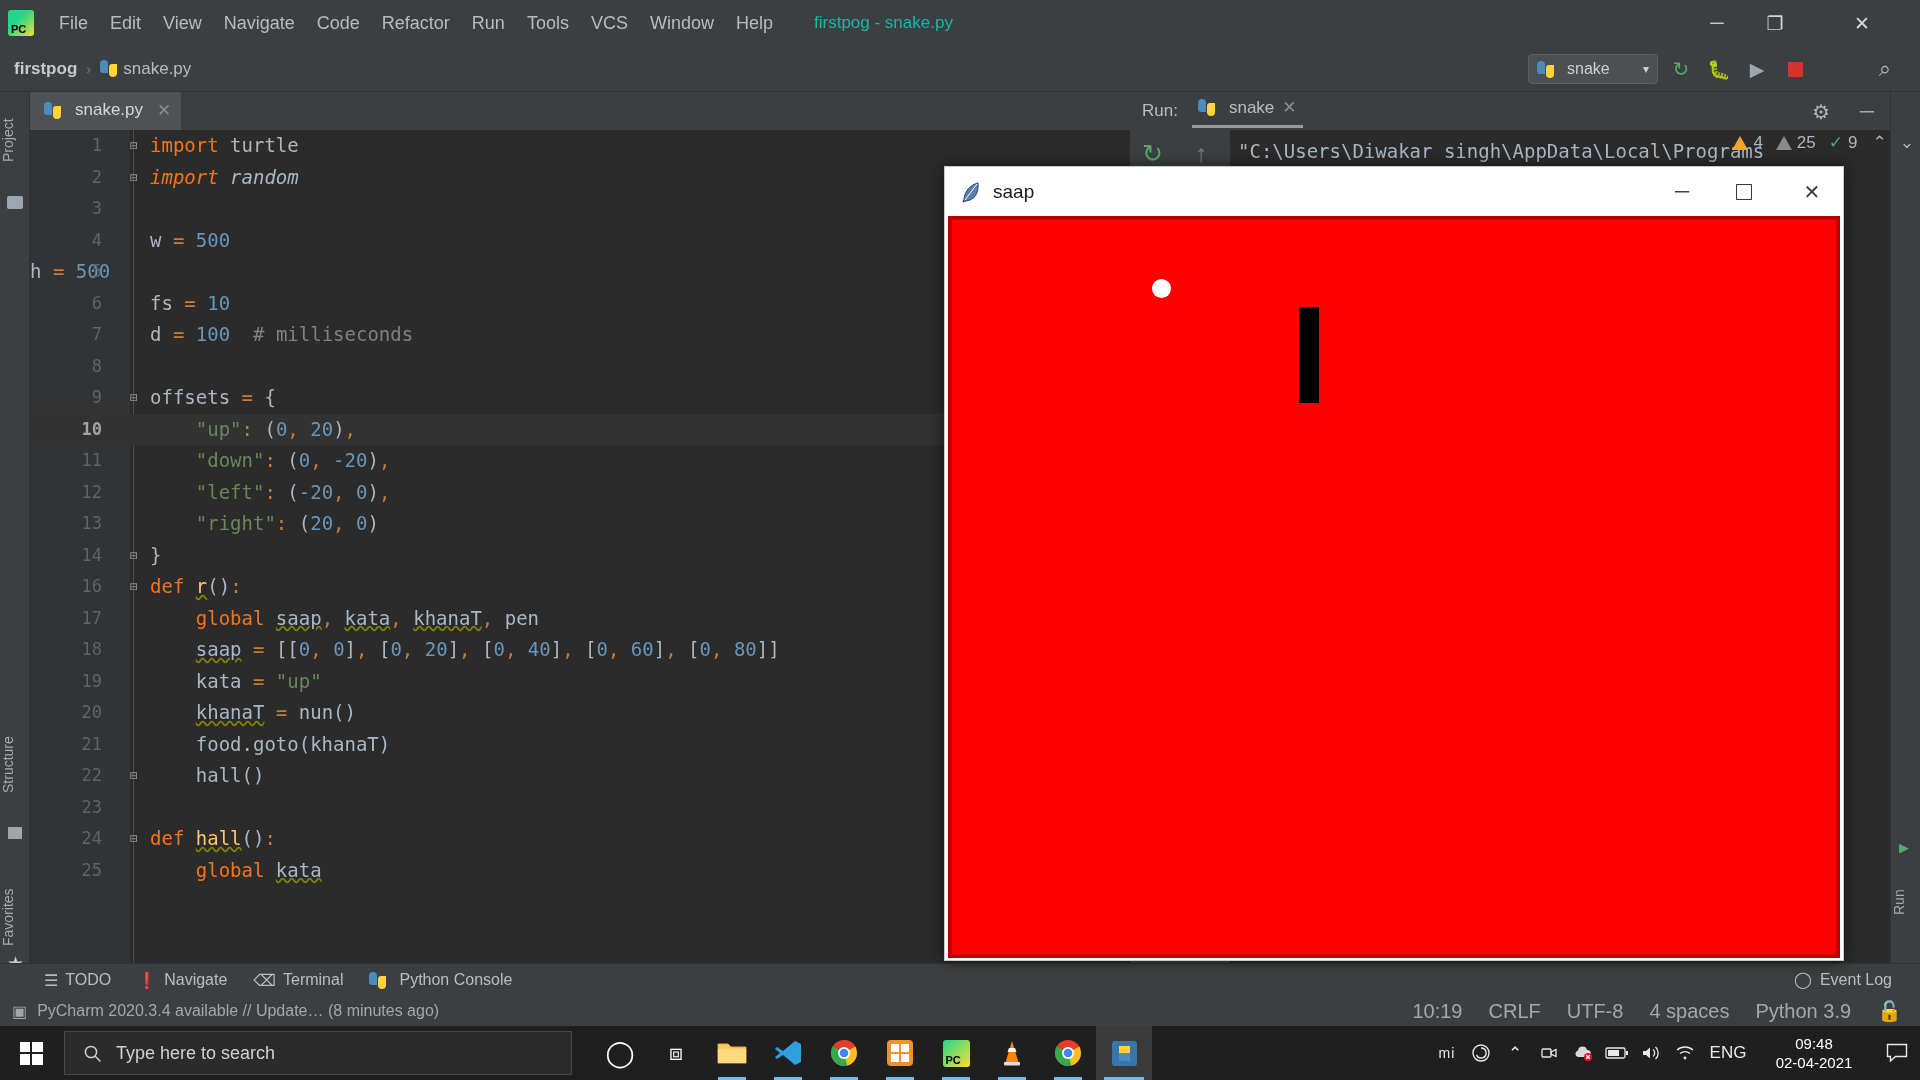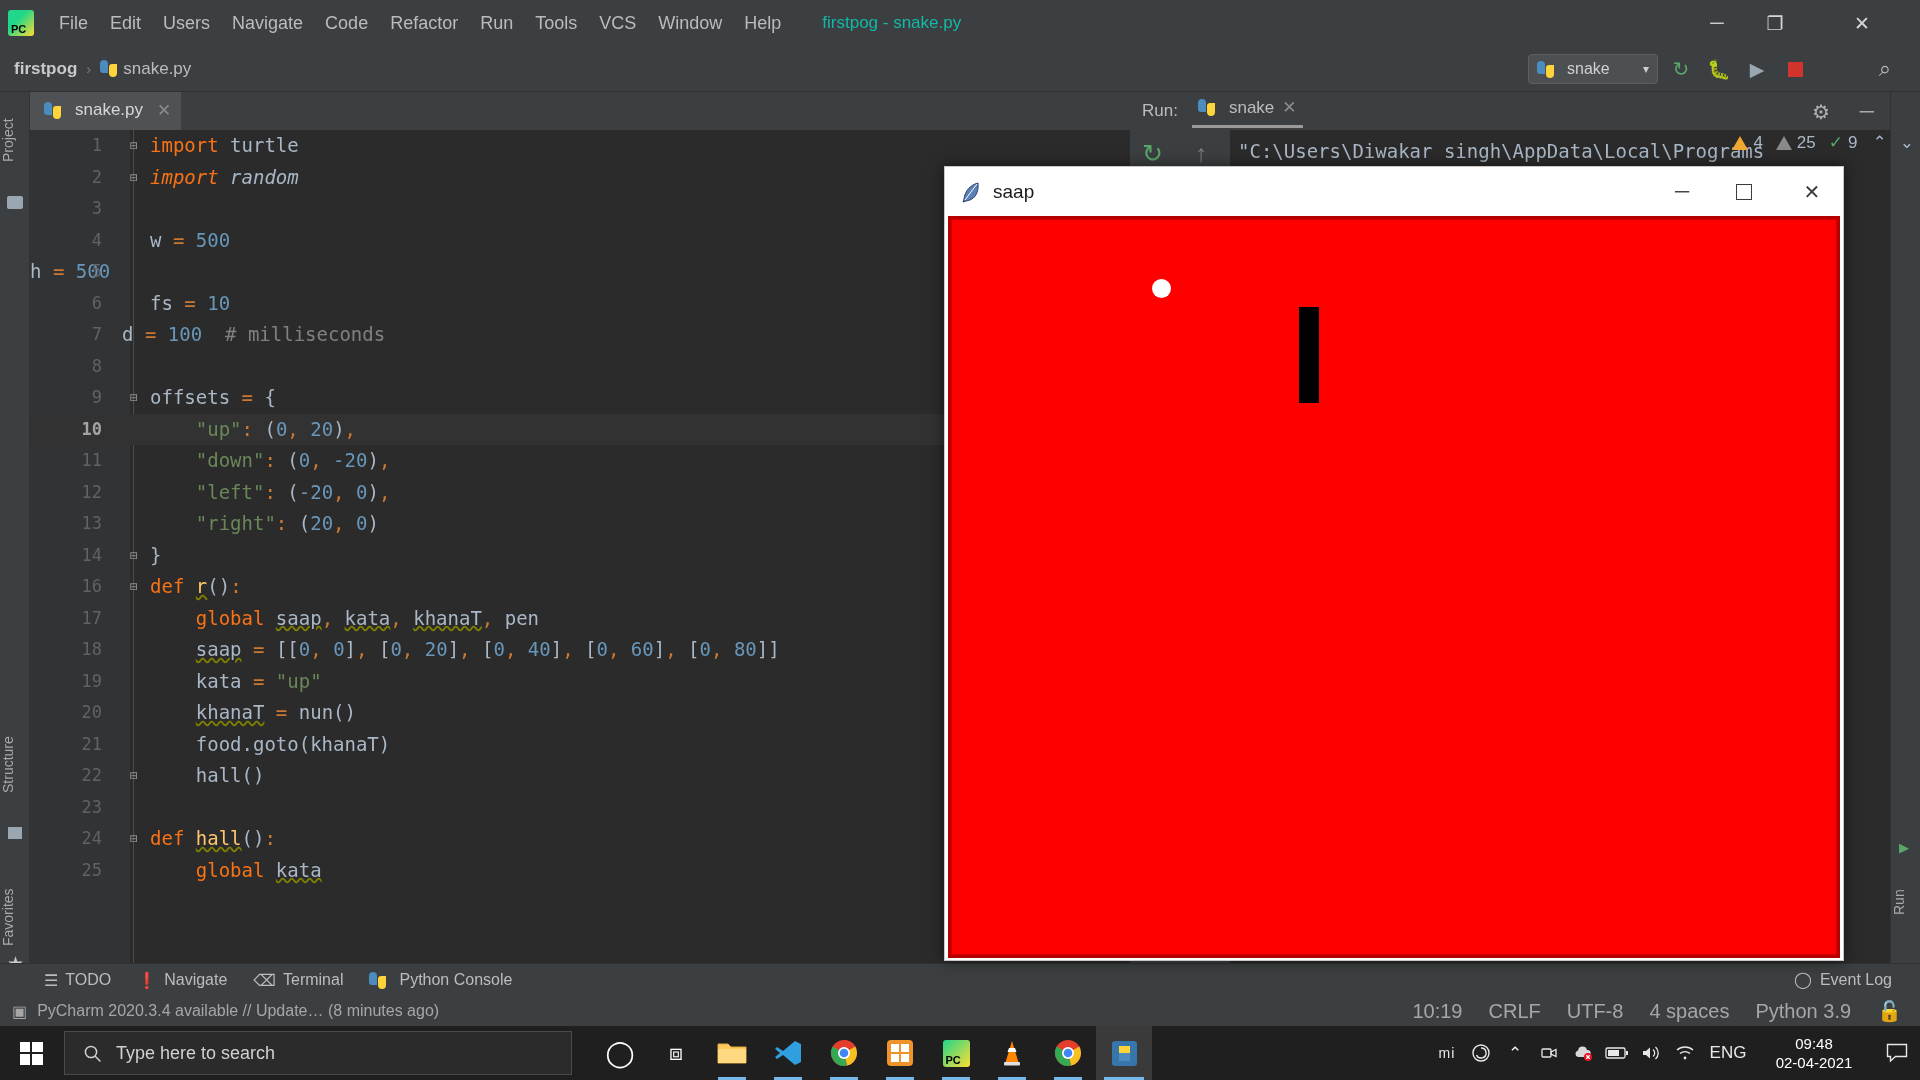--- a/index.html
+++ b/index.html
@@ -301,21 +301,21 @@
 <body>
 
 <div class="root">
 
   <div class="ide">
 
     <div class="menubar">
       <div class="pc-logo"></div>
       <div class="menu-item">File</div>
       <div class="menu-item">Edit</div>
-      <div class="menu-item">Users</div>
+      <div class="menu-item">View</div>
       <div class="menu-item">Navigate</div>
       <div class="menu-item">Code</div>
       <div class="menu-item">Refactor</div>
       <div class="menu-item">Run</div>
       <div class="menu-item">Tools</div>
       <div class="menu-item">VCS</div>
       <div class="menu-item">Window</div>
       <div class="menu-item">Help</div>
       <div class="win-title">firstpog - snake.py</div>
       <div class="win-ctrl min">─</div>
@@ -377,21 +377,21 @@
     <div class="editor">
       <div class="gutter"></div>
       <div class="guideline"></div>
       <div id="code-lines">
           <div class="cline"><span class="lnum">1</span><span class="fold">⊟</span><span style="margin-left: 120px; display: inline-block;"><span class="k">import</span> turtle</span></div>
           <div class="cline"><span class="lnum">2</span><span class="fold">⊟</span><span style="margin-left: 120px; display: inline-block; font-style: italic;"><span class="k">import</span> random</span></div>
           <div class="cline"><span class="lnum">3</span><span class="fold"></span><span style="margin-left: 120px; display: inline-block;"></span></div>
           <div class="cline"><span class="lnum">4</span><span class="fold"></span><span style="margin-left: 120px; display: inline-block;">w <span class="p">=</span> <span class="n">500</span></span></div>
           <div class="cline"><span class="lnum">5</span><span class="fold"></span><span style="display: inline-block;">h <span class="p">=</span> <span class="n">500</span></span></div>
           <div class="cline"><span class="lnum">6</span><span class="fold"></span><span style="margin-left: 120px; display: inline-block;">fs <span class="p">=</span> <span class="n">10</span></span></div>
-          <div class="cline"><span class="lnum">7</span><span class="fold"></span><span style="margin-left: 92px; display: inline-block; text-align: center;">d <span class="p">=</span> <span class="n">100</span>  <span class="cm"># milliseconds</span></span></div>
+          <div class="cline"><span class="lnum">7</span><span class="fold"></span><span style="margin-left: 120px; display: inline-block; text-align: center;">d <span class="p">=</span> <span class="n">100</span>  <span class="cm"># milliseconds</span></span></div>
           <div class="cline"><span class="lnum">8</span><span class="fold"></span><span style="margin-left: 120px; display: inline-block;"></span></div>
           <div class="cline"><span class="lnum">9</span><span class="fold">⊟</span><span style="margin-left: 120px; display: inline-block;">offsets <span class="p">=</span> {</span></div>
           <div class="cline hl"><span class="lnum cur">10</span><span class="fold"></span><span style="margin-left: 120px; display: inline-block;">    <span class="s">"up"</span><span class="p">:</span> (<span class="n">0</span><span class="p">,</span> <span class="n">20</span>)<span class="p">,</span></span></div>
           <div class="cline"><span class="lnum">11</span><span class="fold"></span><span style="margin-left: 120px; display: inline-block;">    <span class="s">"down"</span><span class="p">:</span> (<span class="n">0</span><span class="p">,</span> <span class="n">-20</span>)<span class="p">,</span></span></div>
           <div class="cline"><span class="lnum">12</span><span class="fold"></span><span style="margin-left: 120px; display: inline-block;">    <span class="s">"left"</span><span class="p">:</span> (<span class="n">-20</span><span class="p">,</span> <span class="n">0</span>)<span class="p">,</span></span></div>
           <div class="cline"><span class="lnum">13</span><span class="fold"></span><span style="margin-left: 120px; display: inline-block;">    <span class="s">"right"</span><span class="p">:</span> (<span class="n">20</span><span class="p">,</span> <span class="n">0</span>)</span></div>
           <div class="cline"><span class="lnum">14</span><span class="fold">⊟</span><span style="margin-left: 120px; display: inline-block;">}</span></div>
           <div class="cline"><span class="lnum">16</span><span class="fold">⊟</span><span style="margin-left: 120px; display: inline-block;"><span class="k">def</span> <span class="d u">r</span>()<span class="p">:</span></span></div>
           <div class="cline"><span class="lnum">17</span><span class="fold"></span><span style="margin-left: 120px; display: inline-block;">    <span class="k">global</span> <span class="u">saap</span><span class="p">,</span> <span class="u">kata</span><span class="p">,</span> <span class="u">khanaT</span><span class="p">,</span> pen</span></div>
           <div class="cline"><span class="lnum">18</span><span class="fold"></span><span style="margin-left: 120px; display: inline-block;">    <span class="u">saap</span> <span class="p">=</span> [[<span class="n">0</span><span class="p">,</span> <span class="n">0</span>]<span class="p">,</span> [<span class="n">0</span><span class="p">,</span> <span class="n">20</span>]<span class="p">,</span> [<span class="n">0</span><span class="p">,</span> <span class="n">40</span>]<span class="p">,</span> [<span class="n">0</span><span class="p">,</span> <span class="n">60</span>]<span class="p">,</span> [<span class="n">0</span><span class="p">,</span> <span class="n">80</span>]]</span></div>

